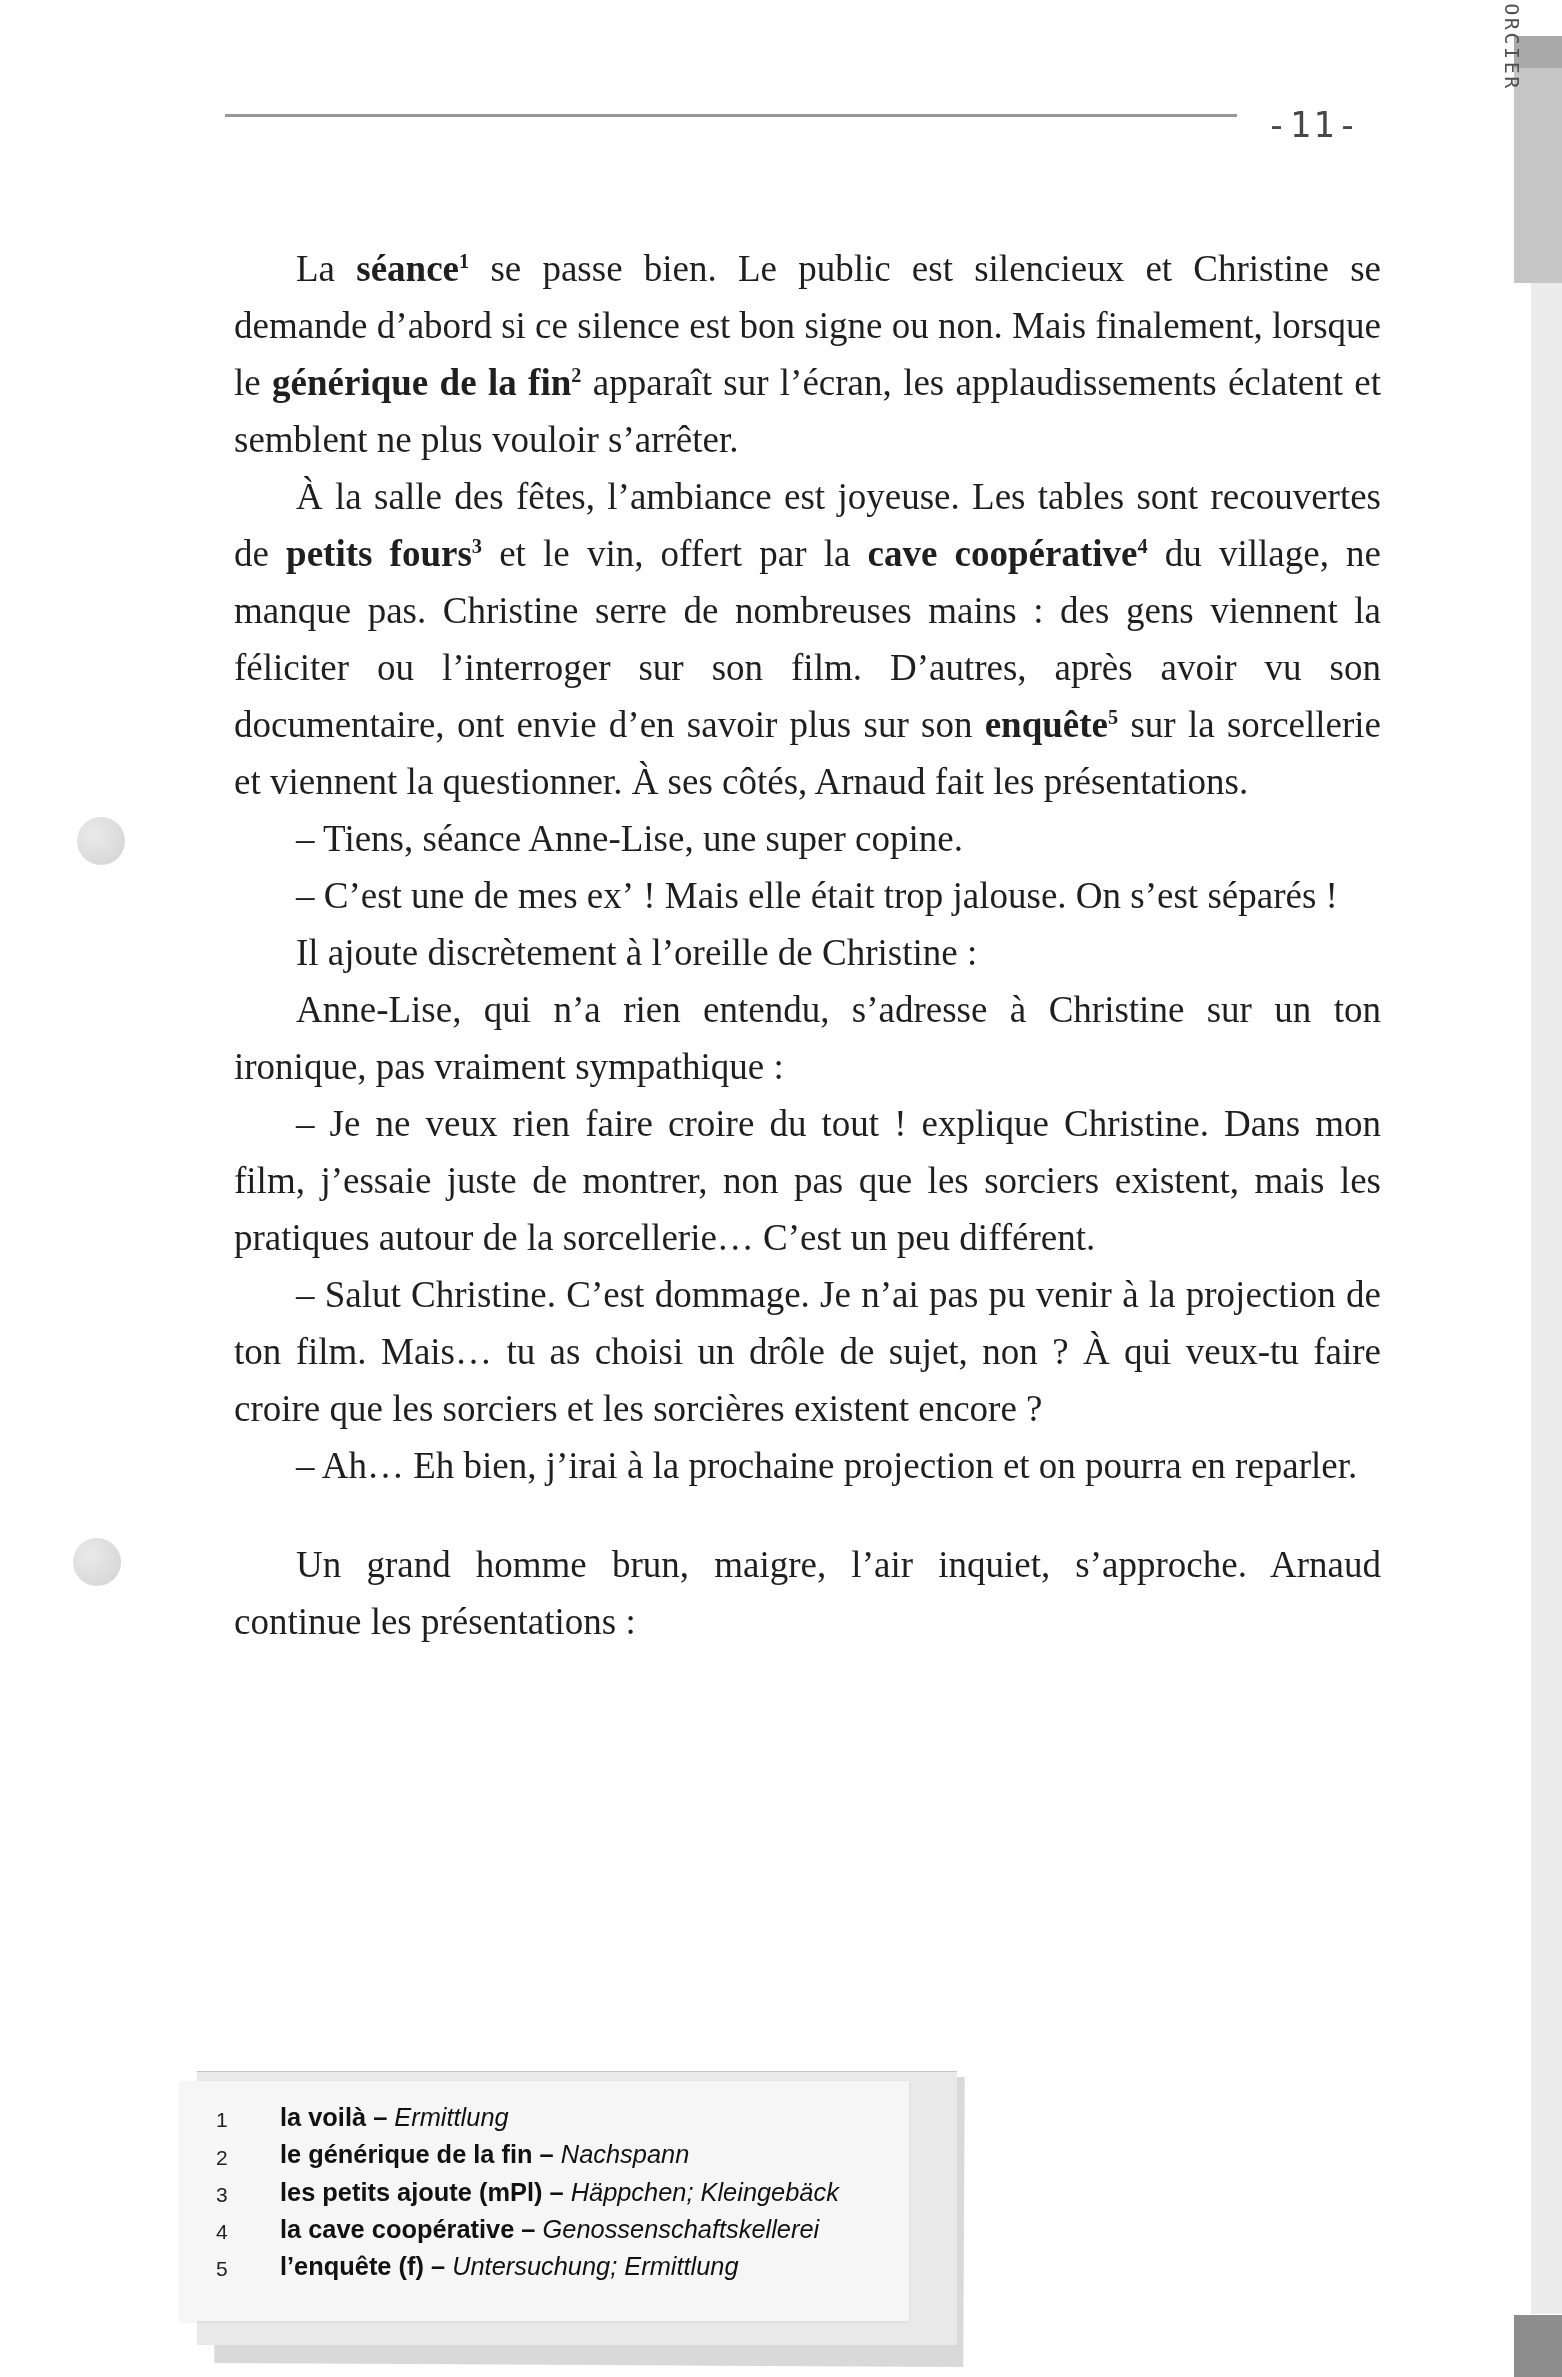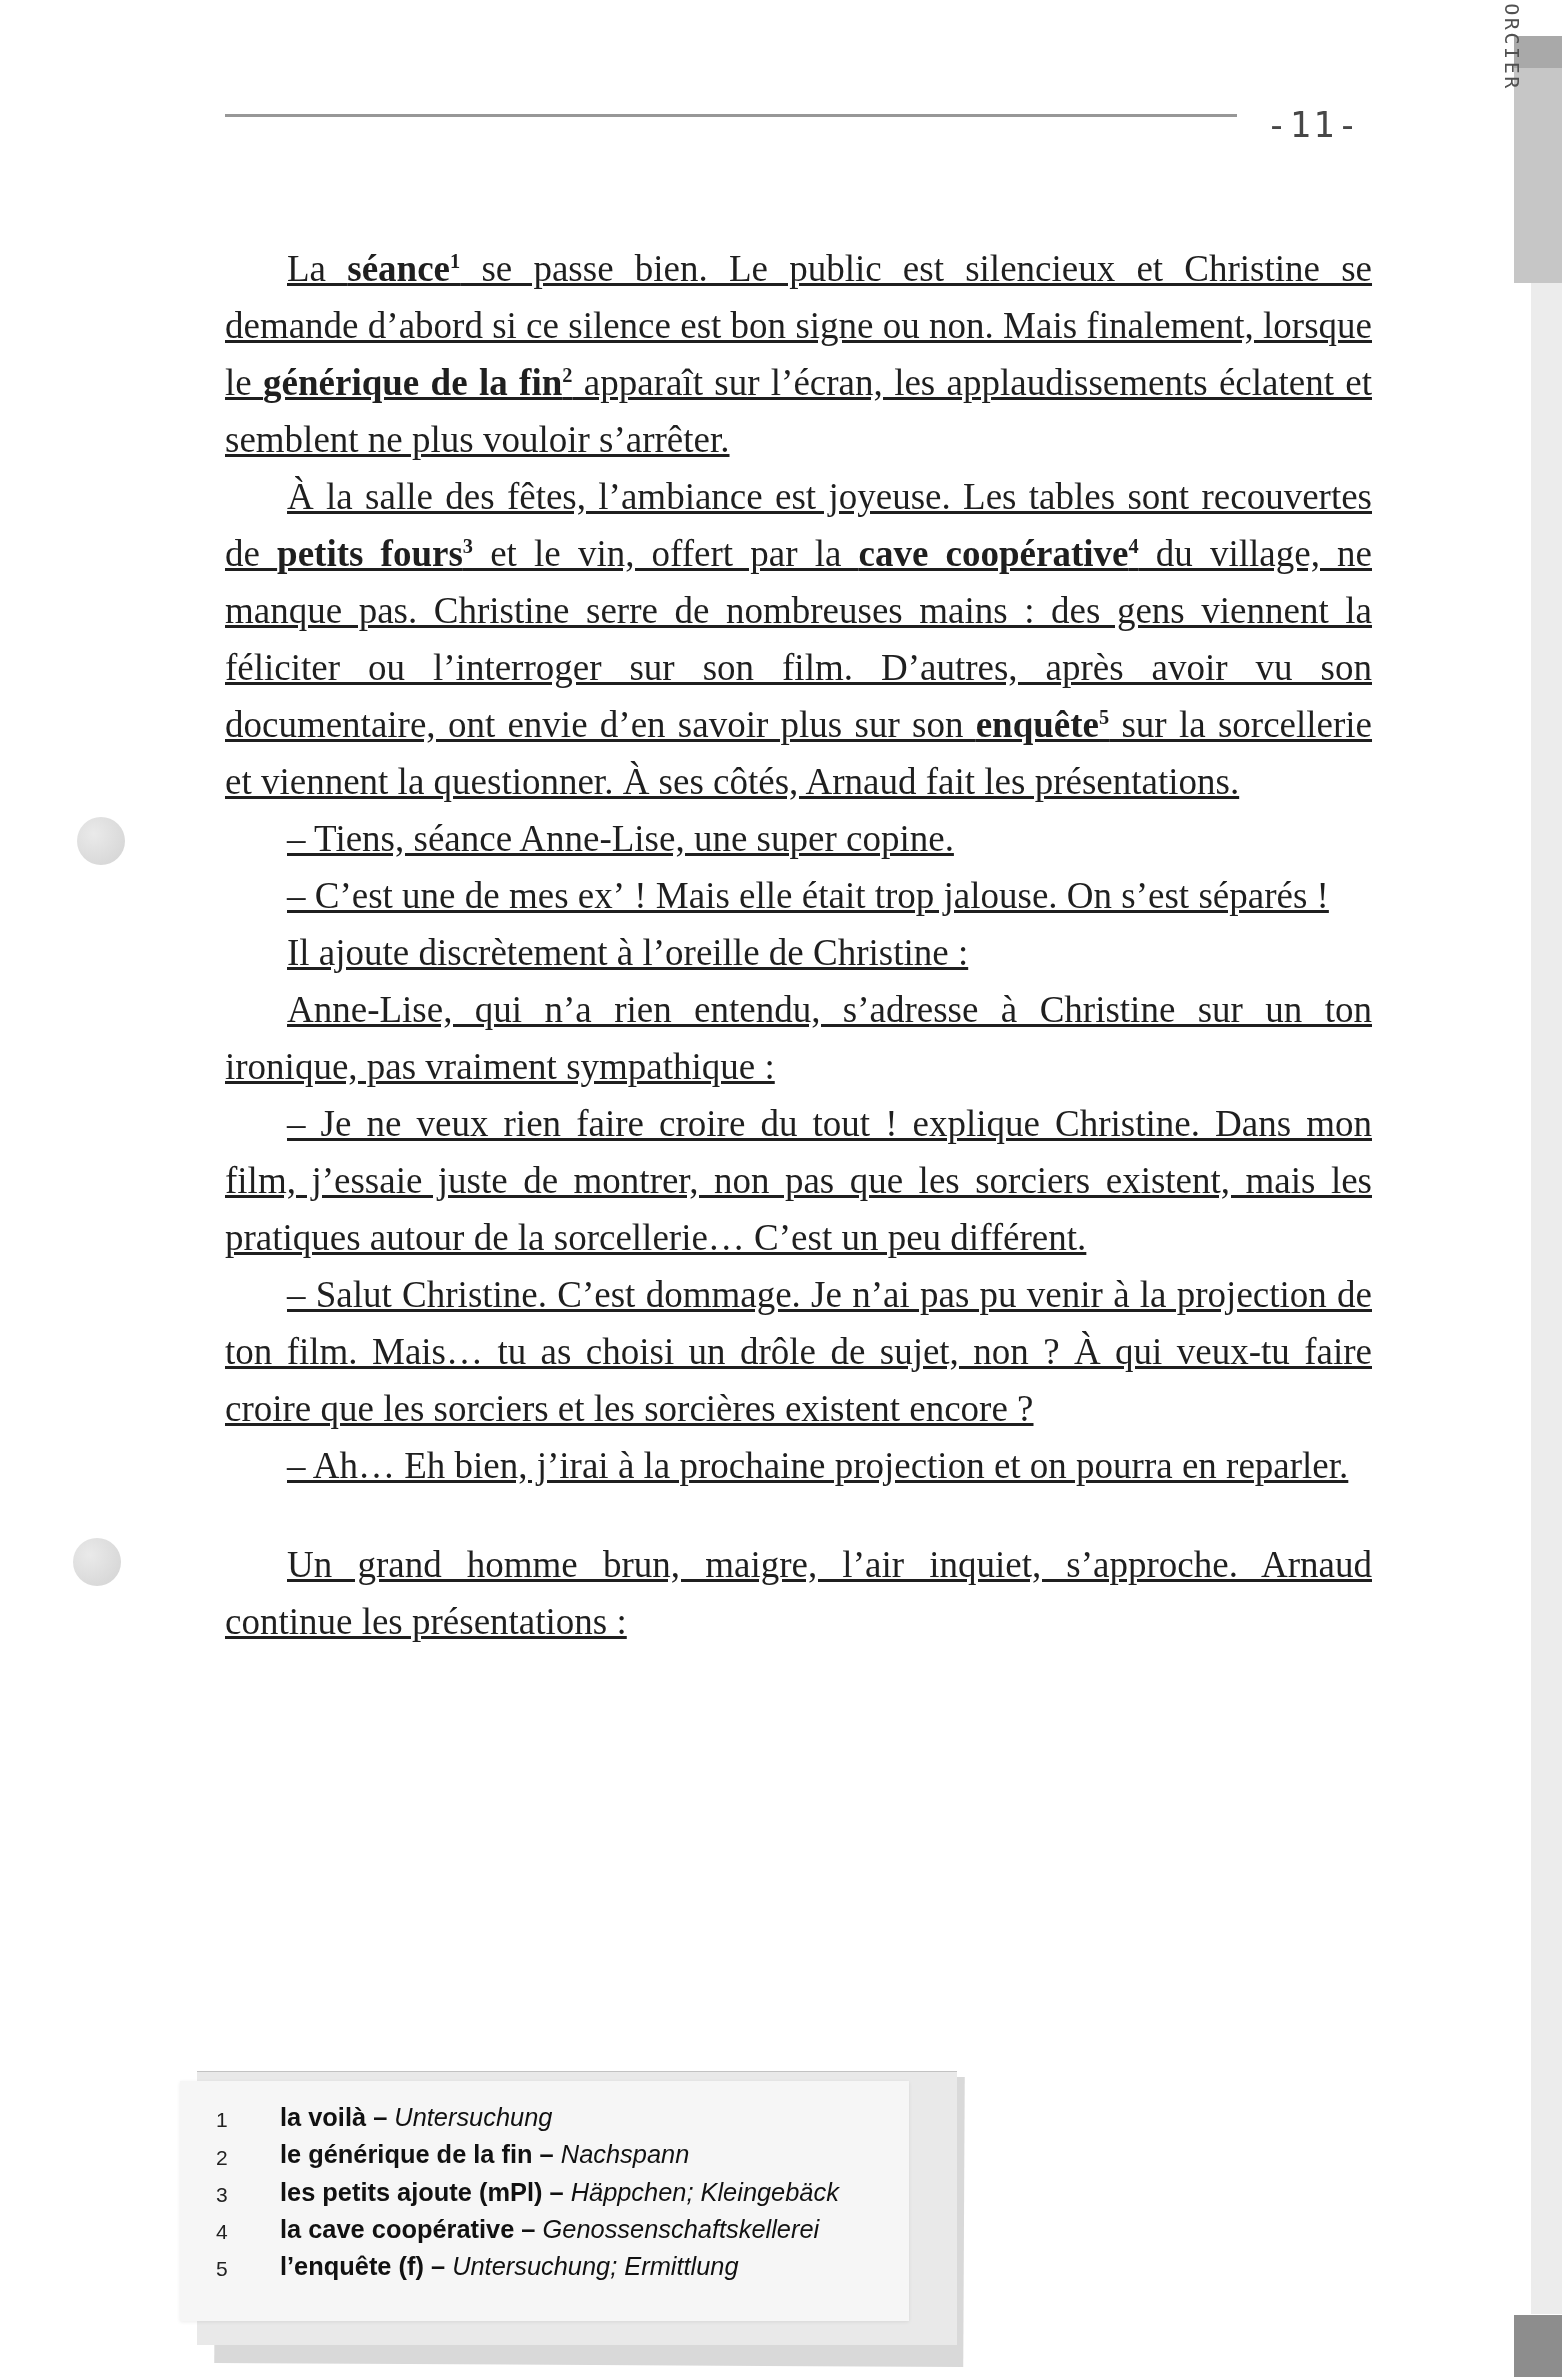--- a/index.html
+++ b/index.html
@@ -72,26 +72,25 @@
     width: 48px; height: 48px;
     border-radius: 50%;
     background: radial-gradient(circle at 35% 35%, #eaeaea, #d2d2d2);
   }
   .hole-1 { left: 77px; top: 817px; }
   .hole-2 { left: 73px; top: 1538px; }
 
   
   .story {
     position: absolute;
-    left: 225px; top: 240px;
+    left: 234px; top: 240px;
     width: 1147px;
     font-size: 37px;
     line-height: 57px;
     text-align: justify;
-    text-decoration: underline;
   }
   .story p { margin: 0; text-indent: 62px; }
   .story p.gap { margin-top: 42px; }
   .story b { font-weight: bold; }
   .story sup {
     font-size: 0.55em;
     line-height: 0;
     vertical-align: super;
     font-weight: bold;
   }
@@ -167,21 +166,21 @@
       <p>– Ah… Eh bien, j’irai à la prochaine projection et on pourra en reparler.</p>
       <p class="gap">Un grand homme brun, maigre, l’air inquiet, s’approche. Arnaud continue les présentations&nbsp;:</p>
     </div>
 
   <div class="fn-sheet-3"></div>
   <div class="fn-sheet-2"></div>
   <div class="fn-sheet-1"></div>
   <div class="fn-list">
       <div class="fn-row">
         <span class="fn-num">1</span>
-        <span class="fn-text"><span class="fn-term">la voilà</span><span class="fn-sep"> – </span><span class="fn-translation">Untersuchung</span></span>
+        <span class="fn-text"><span class="fn-term">la voilà</span><span class="fn-sep"> – </span><span class="fn-translation">Ermittlung</span></span>
       </div>
       <div class="fn-row">
         <span class="fn-num">2</span>
         <span class="fn-text"><span class="fn-term">le générique de la fin</span><span class="fn-sep"> – </span><span class="fn-translation">Nachspann</span></span>
       </div>
       <div class="fn-row">
         <span class="fn-num">3</span>
         <span class="fn-text"><span class="fn-term">les petits ajoute (mPl)</span><span class="fn-sep"> – </span><span class="fn-translation">Häppchen; Kleingebäck</span></span>
       </div>
       <div class="fn-row">

